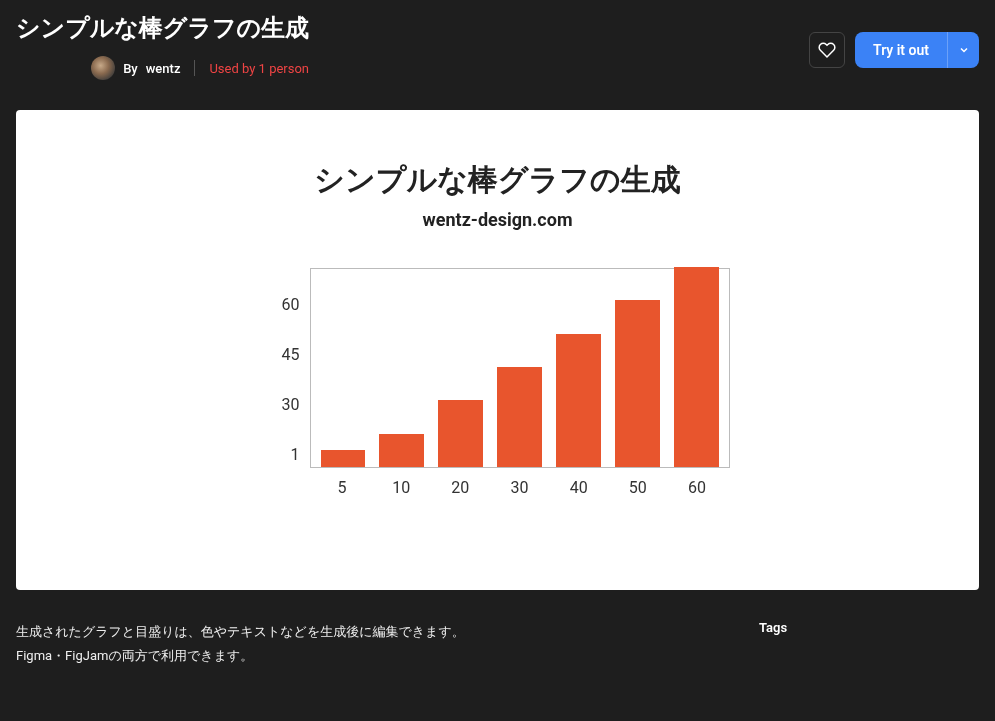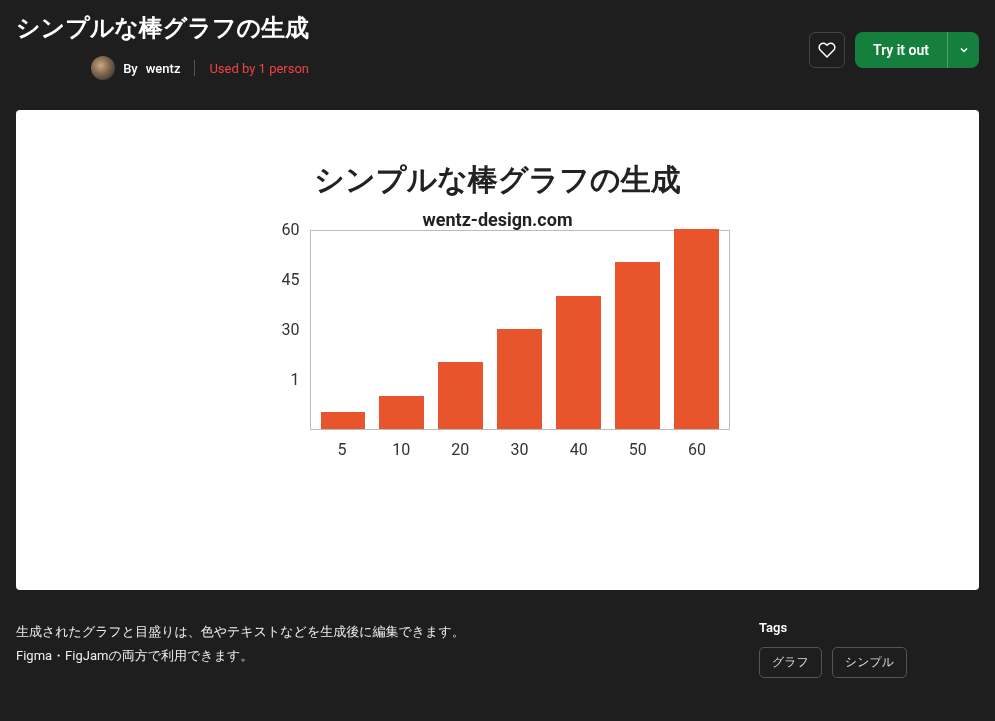--- a/index.html
+++ b/index.html
@@ -83,21 +83,21 @@
     cursor: pointer;
   }
   .heart-btn svg { width: 18px; height: 18px; }
 
   .try-btn {
     display: flex;
     align-items: stretch;
     height: 36px;
     border-radius: 8px;
     overflow: hidden;
-    background: #15803d;
+    background: #3b82f6;
     cursor: pointer;
   }
   .try-main {
     display: flex;
     align-items: center;
     padding: 0 18px;
     font-size: 14px;
     font-weight: 600;
     color: #fff;
   }
@@ -130,22 +130,23 @@
     color: #222;
   }
   .chart-subtitle {
     font-size: 18px;
     font-weight: 700;
     color: #222;
     margin-top: 8px;
   }
 
   .chart-wrap {
-    display: flex;
-    align-items: flex-start;
+    margin-top: 38px;
+    display: flex;
+    align-items: flex-end;
   }
 
   .y-axis {
     display: flex;
     flex-direction: column;
     justify-content: flex-start;
     width: 44px;
     text-align: right;
     font-size: 16px;
     color: #333;
@@ -295,18 +296,14 @@
   </div>
 </div>
 
 <div class="lower">
   <div class="description">
     <div>生成されたグラフと目盛りは、色やテキストなどを生成後に編集できます。</div>
     <div>Figma・FigJamの両方で利用できます。</div>
   </div>
   <div class="tags-block">
     <div class="tags-heading">Tags</div>
-    <div class="tag-list" id="taglist">
-        <div class="tag">グラフ</div>
-        <div class="tag">シンプル</div>
-      </div>
   </div>
 </div>
 
 </body></html>

